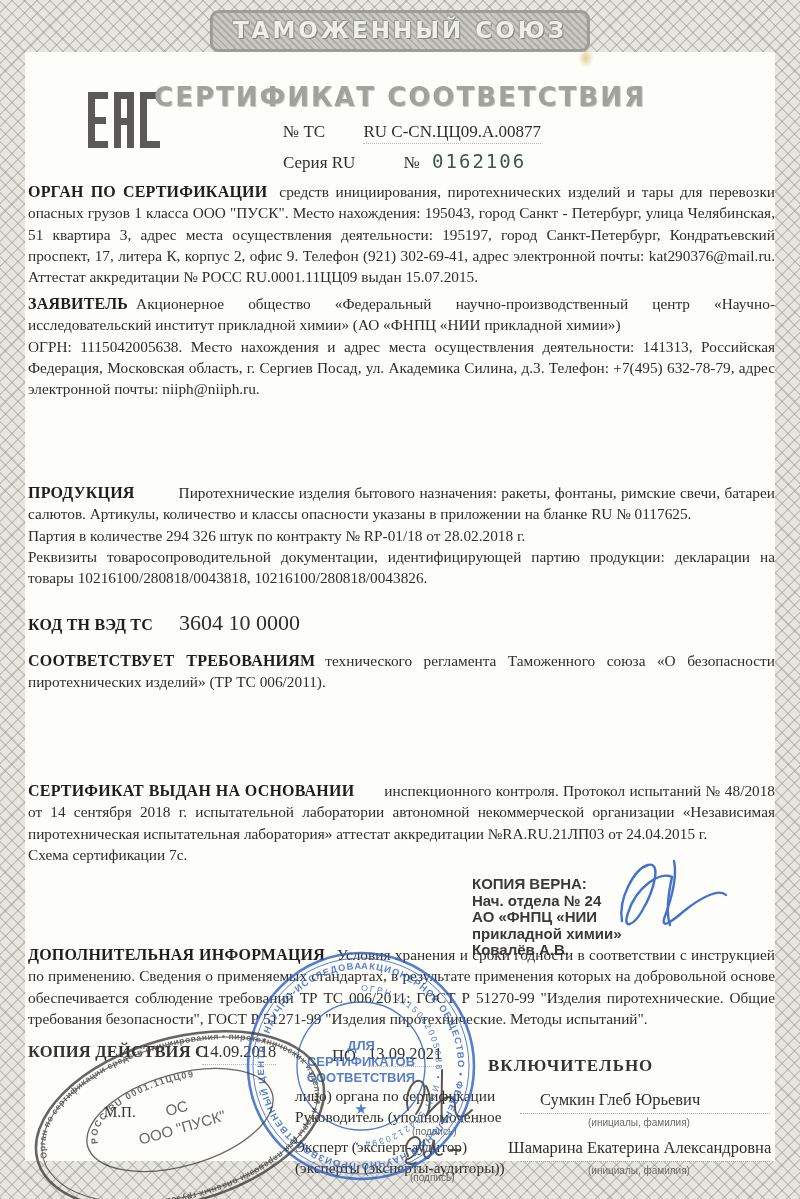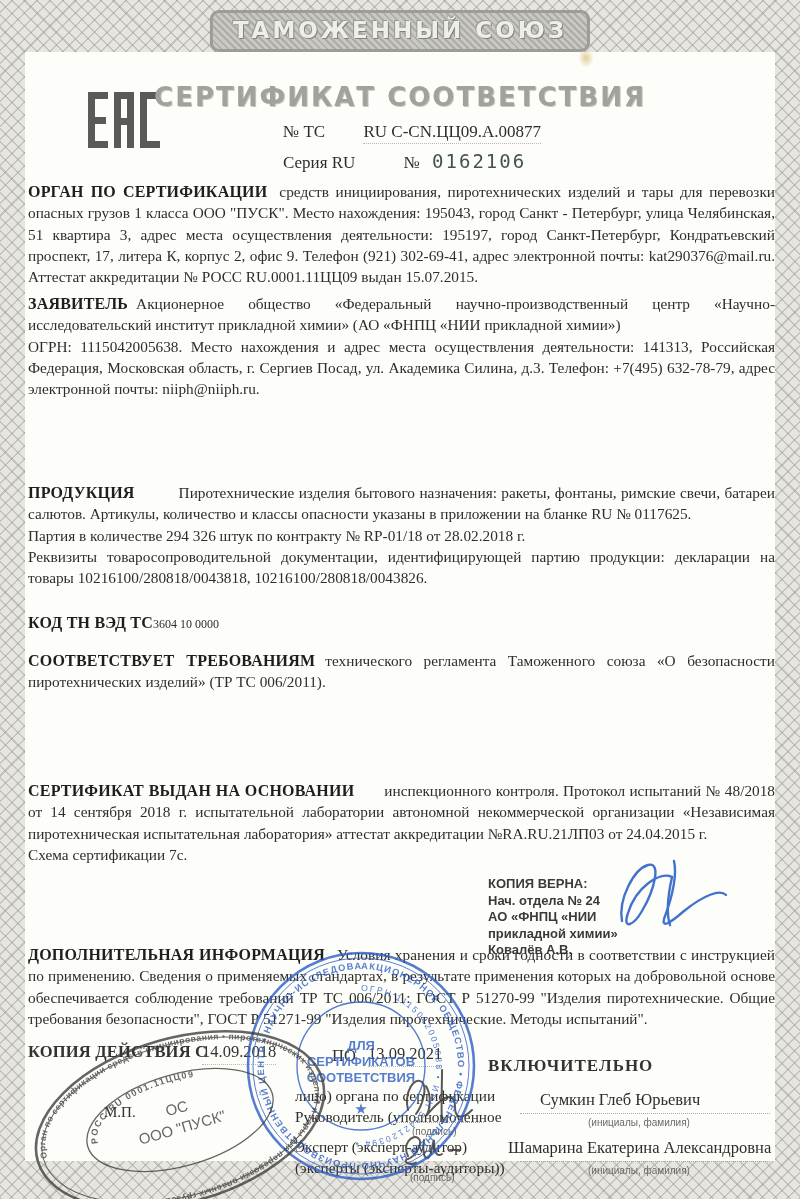--- a/index.html
+++ b/index.html
@@ -19,22 +19,22 @@
   .big-title{position:absolute;top:82px;left:0;width:100%;text-align:center;
     font-family:"DejaVu Sans",sans-serif;font-weight:bold;font-size:26px;letter-spacing:2px;
     color:#a2a29c;text-shadow:1px 1px 0 #c6c6c0;white-space:nowrap;}
   .eac{position:absolute;left:88px;top:92px;opacity:.85;}
   .numline{position:absolute;font-size:17px;color:#2f2e2c;}
   .serialno{font-family:"DejaVu Sans Mono",monospace;font-size:19px;letter-spacing:2px;color:#44544b;}
   .dotted-u{border-bottom:1px dotted #b9b9b2;padding-bottom:2px;}
   .sec{position:absolute;left:28px;width:747px;}
   .sec p{margin:0;text-align:justify;font-size:15.3px;line-height:21.3px;color:#2e2d2a;}
   .lbl{font-weight:bold;font-size:16px;color:#1f1e1c;letter-spacing:.2px;}
-  .kopiya{position:absolute;left:488px;top:876px;font-family:"Liberation Sans",sans-serif;
-    font-weight:bold;font-size:13px;line-height:16.5px;color:#3b3a38;}
+  .kopiya{position:absolute;left:472px;top:876px;font-family:"Liberation Sans",sans-serif;
+    font-weight:bold;font-size:15px;line-height:16.5px;color:#3b3a38;}
   .srok-item{position:absolute;font-size:16.5px;color:#34332f;}
   .cap{position:absolute;font-family:"Liberation Sans",sans-serif;font-size:10px;color:#6b6a66;text-align:right;}
   .dotline{position:absolute;border-bottom:1.5px dotted #a9a8a2;}
   .roletext{position:absolute;font-size:15.3px;line-height:21px;color:#2e2d2a;}
   .name{position:absolute;font-size:16.5px;color:#2e2d2a;white-space:nowrap;font-family:Liberation Serif, serif;}
   .mp{position:absolute;left:104px;top:1104px;font-size:15px;color:#33322f;}
   .stain{position:absolute;left:578px;top:48px;width:16px;height:20px;border-radius:50%;
     background:radial-gradient(ellipse at center, rgba(216,192,120,.75), rgba(216,192,120,0) 70%);}
   svg text{font-family:"Liberation Sans",sans-serif;}
 </style>
@@ -85,21 +85,21 @@
   </div>
 
 
   <div class="sec" style="top:482px;">
     <p><span class="lbl" style="margin-right:44px;">ПРОДУКЦИЯ</span><span>Пиротехнические изделия бытового назначения: ракеты, фонтаны, римские свечи, батареи салютов. Артикулы, количество и классы опасности указаны в приложении на бланке RU № 0117625.</span></p>
     <p>Партия в количестве 294 326 штук по контракту № RP-01/18 от 28.02.2018 г.</p>
     <p>Реквизиты товаросопроводительной документации, идентифицирующей партию продукции: декларации на товары 10216100/280818/0043818, 10216100/280818/0043826.</p>
   </div>
 
   <div class="sec" style="top:612px;">
-    <p><span class="lbl">КОД ТН ВЭД ТС</span><span style="font-size:12px;">3604 10 0000</span></p>
+    <p><span class="lbl">КОД ТН ВЭД ТС</span><span style="margin-left:26px;font-size:22px;">3604 10 0000</span></p>
   </div>
 
   <div class="sec" style="top:650px;">
     <p><span class="lbl" style="margin-right:10px;">СООТВЕТСТВУЕТ ТРЕБОВАНИЯМ</span><span>технического регламента Таможенного союза «О безопасности пиротехнических изделий» (ТР ТС 006/2011).</span></p>
   </div>
 
   <div class="sec" style="top:780px;">
     <p><span class="lbl" style="margin-right:30px;">СЕРТИФИКАТ ВЫДАН НА ОСНОВАНИИ</span><span>инспекционного контроля. Протокол испытаний № 48/2018 от 14 сентября 2018 г. испытательной лаборатории автономной некоммерческой организации «Независимая пиротехническая испытательная лаборатория» аттестат аккредитации №RA.RU.21ЛП03 от 24.04.2015 г.</span></p>
     <p style="text-align:left;">Схема сертификации 7с.</p>
   </div>

